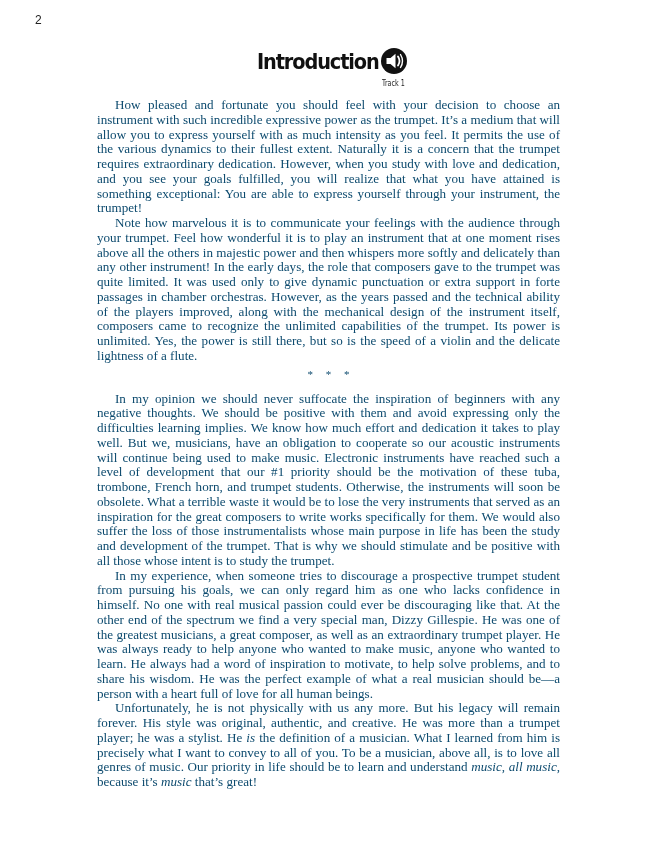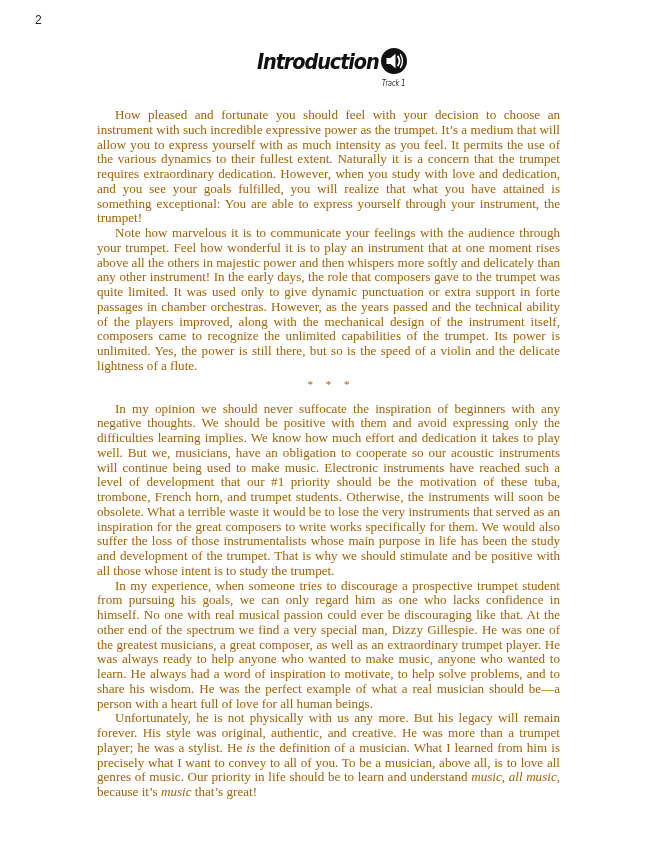--- a/index.html
+++ b/index.html
@@ -21,21 +21,20 @@
       font-family: "Liberation Sans", sans-serif;
       font-size: 12px;
       color: #222;
     }
     .title-wrap {
       position: absolute;
       left: 0;
       top: 46px;
       width: 648px;
       height: 50px;
-      font-style: italic;
     }
     .title {
       position: absolute;
       left: 257px;
       top: 4px;
       font-family: "DejaVu Sans", sans-serif;
       font-weight: bold;
       font-size: 21px;
       letter-spacing: -1.2px;
       color: #111;
@@ -55,26 +54,26 @@
       top: 33px;
       font-family: "DejaVu Sans", sans-serif;
       font-size: 8px;
       color: #222;
       transform: scaleX(0.8);
       transform-origin: left top;
     }
     .body-text {
       position: absolute;
       left: 97px;
-      top: 108px;
+      top: 98px;
       width: 463px;
       font-family: "Liberation Serif", serif;
       font-size: 13.1px;
       line-height: 14.75px;
-      color: #a16207;
+      color: #0c4a6e;
       text-align: justify;
       hyphens: manual;
     }
     .body-text p {
       margin: 0;
       text-indent: 18px;
     }
     .separator {
       text-align: center;
       font-family: "Liberation Serif", serif;

